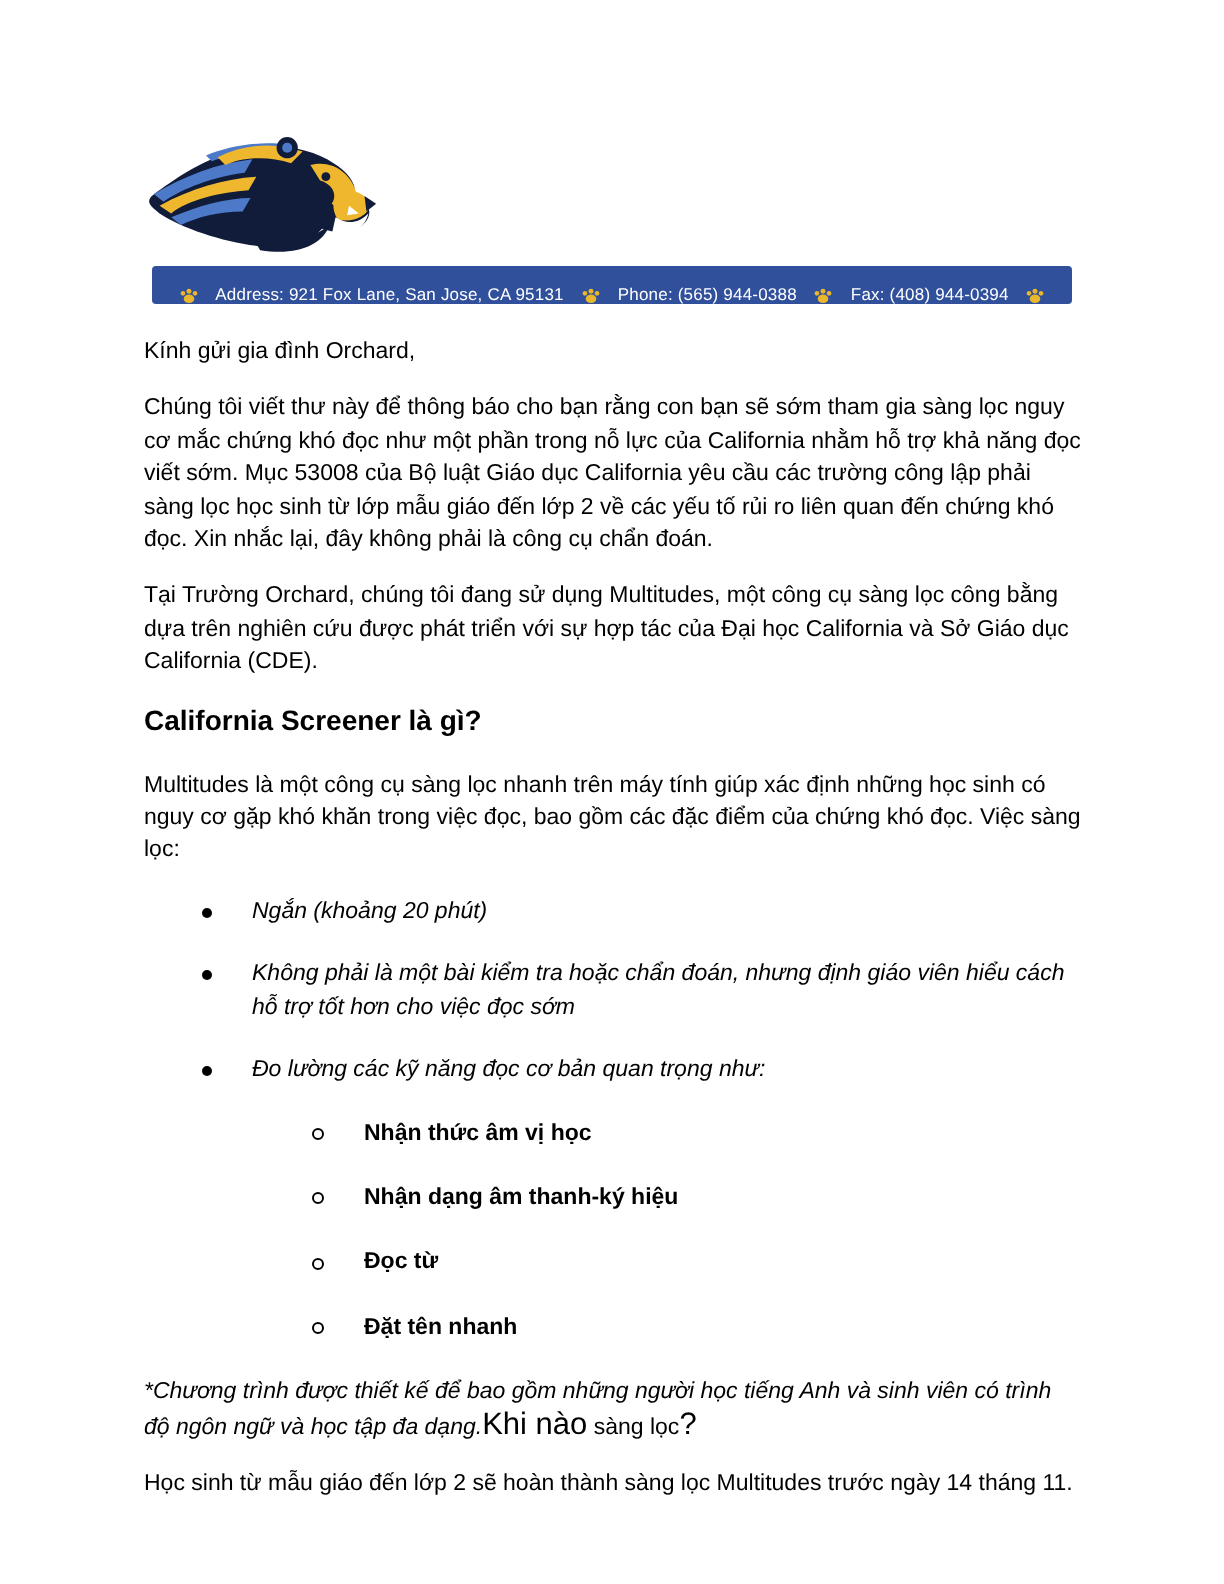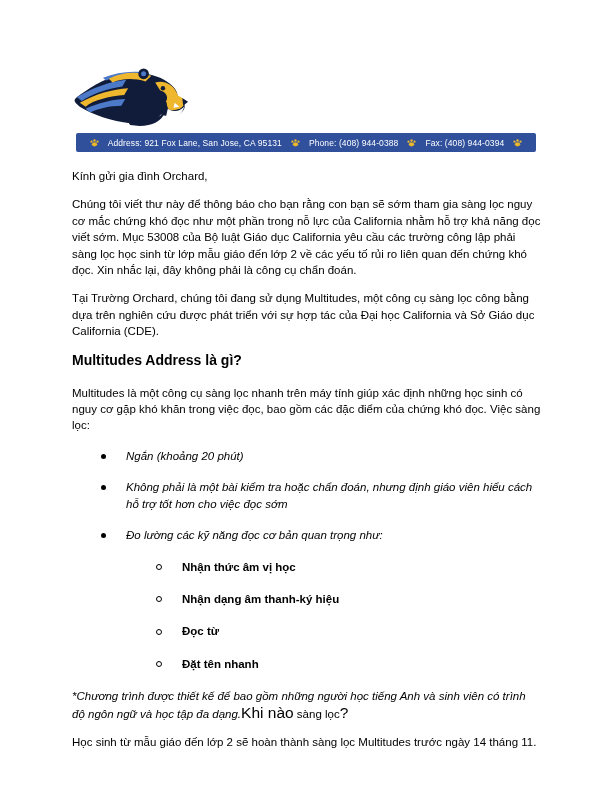--- a/index.html
+++ b/index.html
@@ -24,21 +24,21 @@
   .tagline {
     white-space:nowrap; display:inline-block; margin-top:1px;
     transform:scaleX(0.84); transform-origin:left top;
     font-weight:bold; font-size:14.5px; line-height:16px;
   }
   .tagline .gold { color:#e9b62c; }
   .tagline .sep  { color:#9a9a9a; padding:0 4px; font-weight:bold; }
   .tagline .gray { color:#4a4a4a; }
   .contact-bar {
     margin-top:3px; height:19px; background:#30509c; border-radius:2px;
-    display:flex; align-items:center; justify-content:center; gap:9px;
+    display:flex; align-items:flex-end; justify-content:center; gap:9px;
     color:#ffffff; font-size:8.5px; letter-spacing:0.1px;
   }
   .paw { display:inline-flex; align-items:center; }
 
   
   .letter { position:absolute; left:72px; top:168px; width:469px;
             font-size:11.5px; line-height:16.4px; }
   .letter p { margin:0 0 12px 0; }
   .letter h2 { font-size:14px; line-height:17px; margin:6px 0 16px 0; font-weight:bold; }
 
@@ -111,21 +111,21 @@
       </span>
       <span>Address: 921 Fox Lane, San Jose, CA 95131</span>
       <span class="paw">
         <svg width="9" height="8" viewBox="0 0 10 9">
             <ellipse cx="5" cy="6" rx="3" ry="2.4" fill="#e9b62c"></ellipse>
             <circle cx="1.6" cy="3" r="1.3" fill="#e9b62c"></circle>
             <circle cx="5" cy="1.8" r="1.4" fill="#e9b62c"></circle>
             <circle cx="8.4" cy="3" r="1.3" fill="#e9b62c"></circle>
           </svg>
       </span>
-      <span>Phone: (408) 944-0388</span>
+      <span>Phone: (565) 944-0388</span>
       <span class="paw">
         <svg width="9" height="8" viewBox="0 0 10 9">
             <ellipse cx="5" cy="6" rx="3" ry="2.4" fill="#e9b62c"></ellipse>
             <circle cx="1.6" cy="3" r="1.3" fill="#e9b62c"></circle>
             <circle cx="5" cy="1.8" r="1.4" fill="#e9b62c"></circle>
             <circle cx="8.4" cy="3" r="1.3" fill="#e9b62c"></circle>
           </svg>
       </span>
       <span>Fax: (408) 944-0394</span>
       <span class="paw">
@@ -139,21 +139,21 @@
     </div>
   </header>
 
   <main class="letter">
     <p>Kính gửi gia đình Orchard,</p>
 
     <p>Chúng tôi viết thư này để thông báo cho bạn rằng con bạn sẽ sớm tham gia sàng lọc nguy cơ mắc chứng khó đọc như một phần trong nỗ lực của California nhằm hỗ trợ khả năng đọc viết sớm. Mục 53008 của Bộ luật Giáo dục California yêu cầu các trường công lập phải sàng lọc học sinh từ lớp mẫu giáo đến lớp 2 về các yếu tố rủi ro liên quan đến chứng khó đọc. Xin nhắc lại, đây không phải là công cụ chẩn đoán.</p>
 
     <p>Tại Trường Orchard, chúng tôi đang sử dụng Multitudes, một công cụ sàng lọc công bằng dựa trên nghiên cứu được phát triển với sự hợp tác của Đại học California và Sở Giáo dục California (CDE).</p>
 
-    <h2>Multitudes Address là gì?</h2>
+    <h2>California Screener là gì?</h2>
 
     <p>Multitudes là một công cụ sàng lọc nhanh trên máy tính giúp xác định những học sinh có nguy cơ gặp khó khăn trong việc đọc, bao gồm các đặc điểm của chứng khó đọc. Việc sàng lọc:</p>
 
     <ul class="bullets">
       <li>Ngắn (khoảng 20 phút)</li>
       <li>Không phải là một bài kiểm tra hoặc chẩn đoán, nhưng định giáo viên hiểu cách hỗ trợ tốt hơn cho việc đọc sớm</li>
       <li>Đo lường các kỹ năng đọc cơ bản quan trọng như:</li>
     </ul>
 
     <ul class="sub-bullets">

